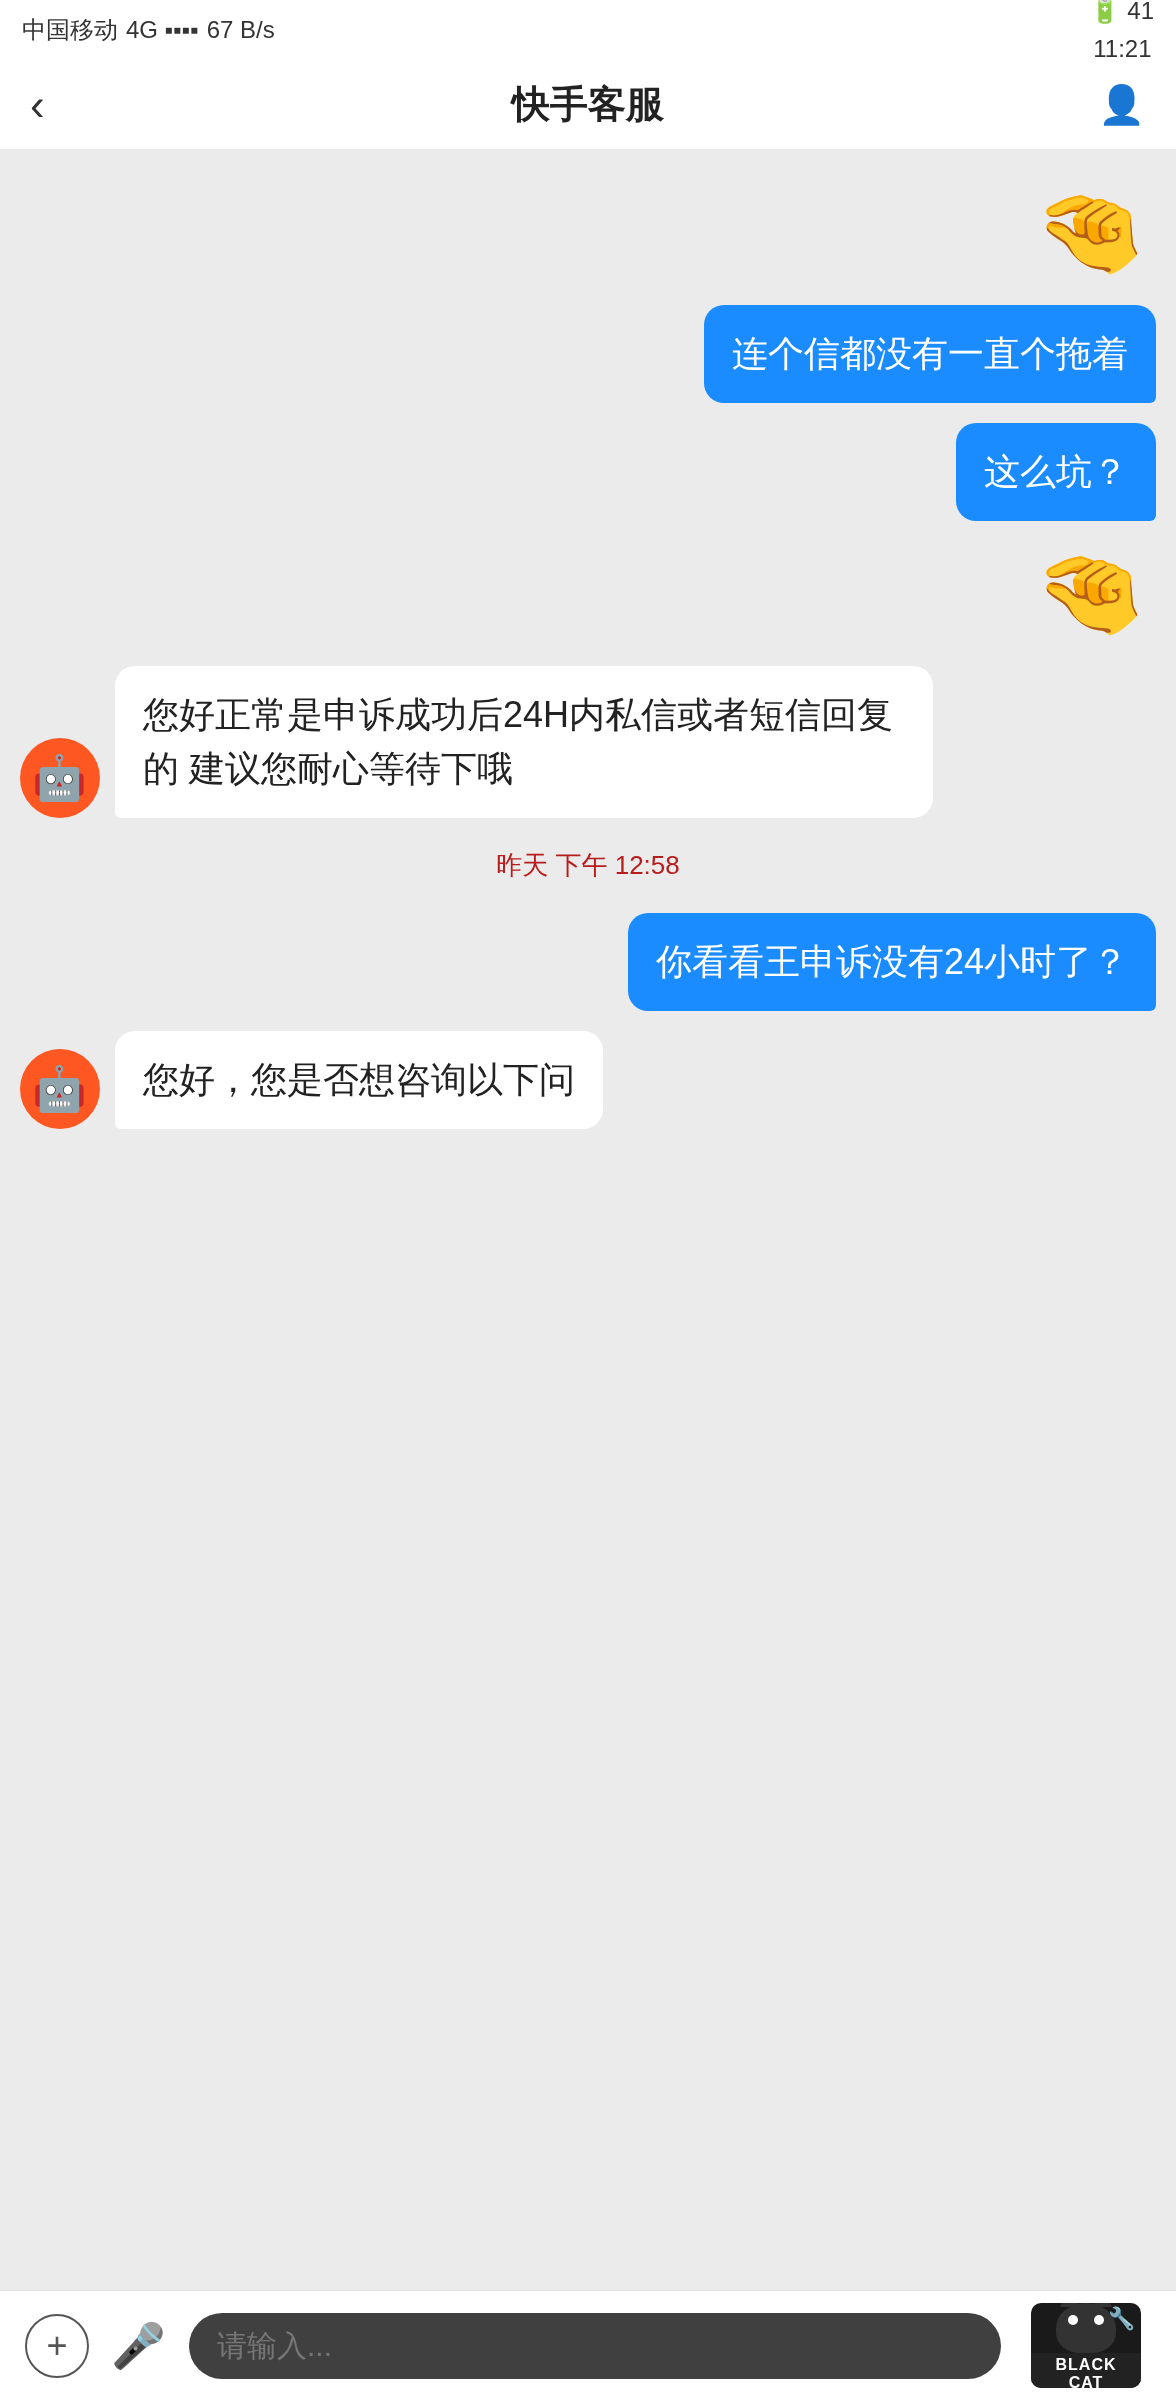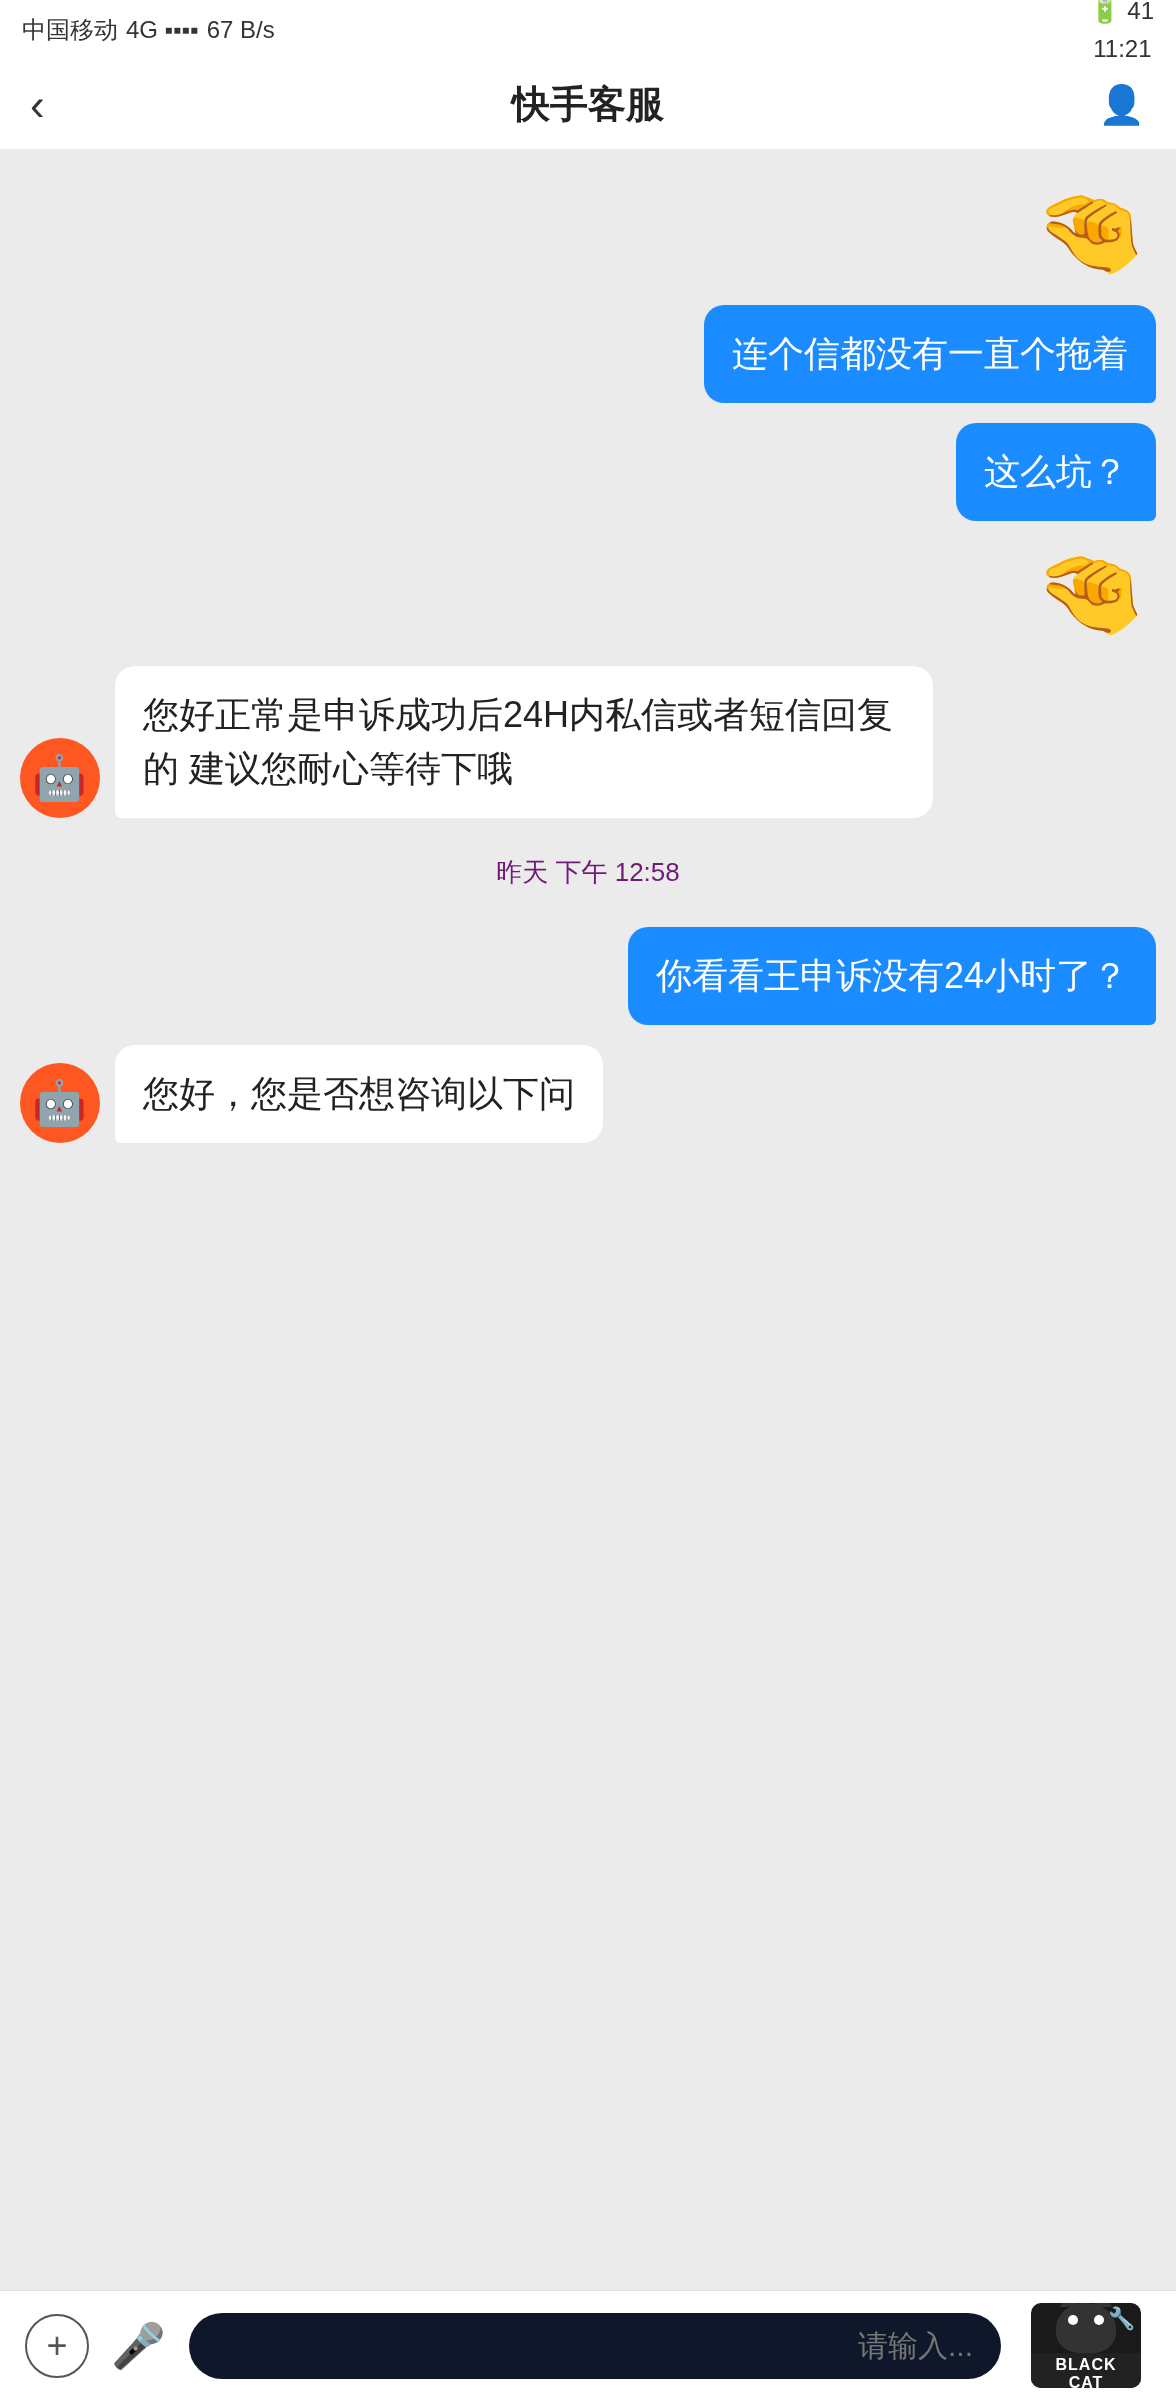--- a/index.html
+++ b/index.html
@@ -120,23 +120,23 @@
     .emoji-row {
       display: flex;
       justify-content: flex-end;
       font-size: 80px;
       padding-right: 10px;
     }
 
     .timestamp-row {
       display: flex;
       justify-content: center;
-      color: #701a75;
+      color: #b91c1c;
       font-size: 26px;
-      margin: 17px 0;
+      margin: 10px 0;
     }
 
     
     .input-bar {
       background: #fff;
       height: 110px;
       display: flex;
       align-items: center;
       padding: 0 25px;
       gap: 20px;
@@ -146,26 +146,25 @@
       font-size: 44px;
       color: #555;
       width: 60px;
       text-align: center;
     }
     .input-field {
       flex: 1;
       height: 66px;
       border-radius: 33px;
       border: none;
-      background: #0f172a;
+      background: #404040;
       padding: 0 28px;
       font-size: 30px;
       color: #999;
       outline: none;
-      text-align: right;
     }
     .black-cat-logo {
       width: 130px;
       height: 100px;
       display: flex;
       flex-direction: column;
       align-items: center;
       justify-content: center;
       position: relative;
     }

